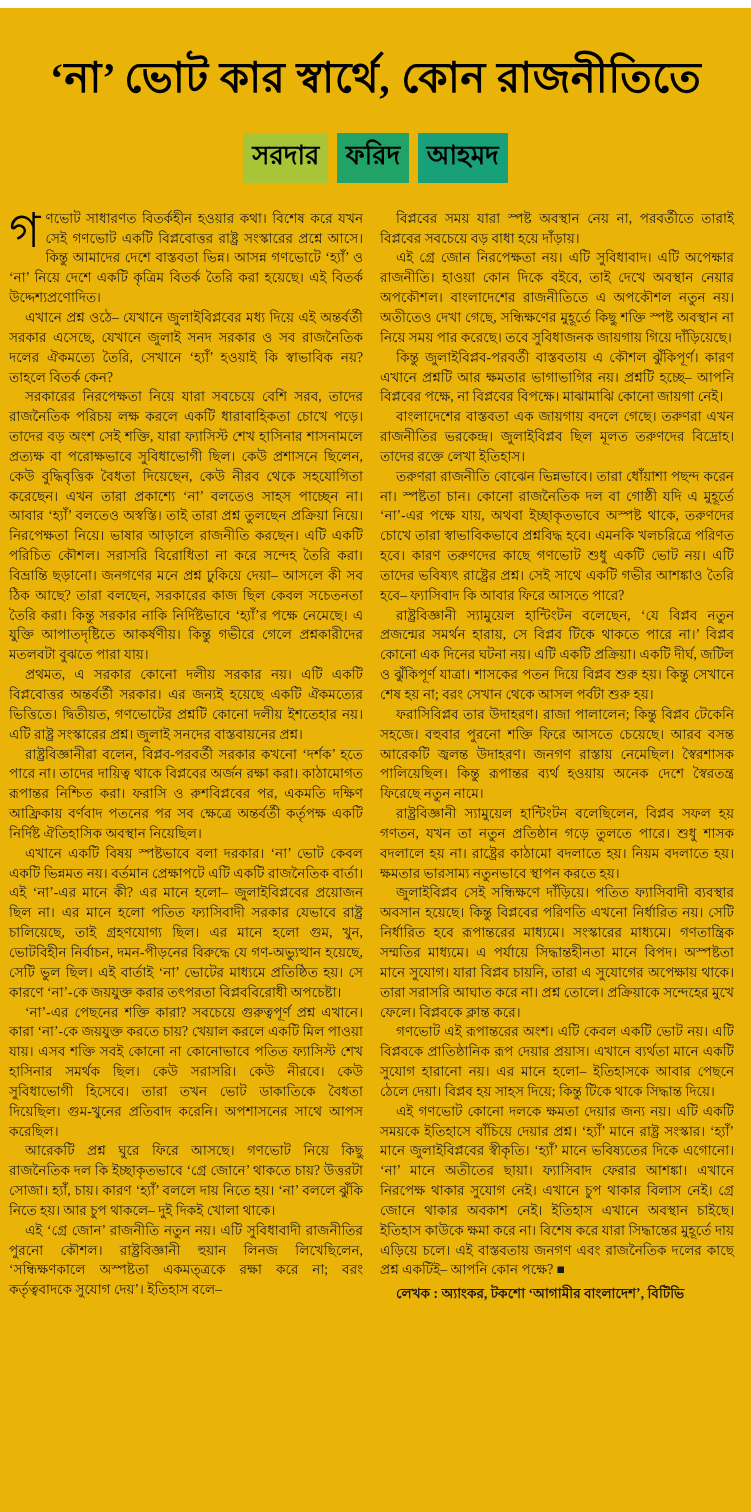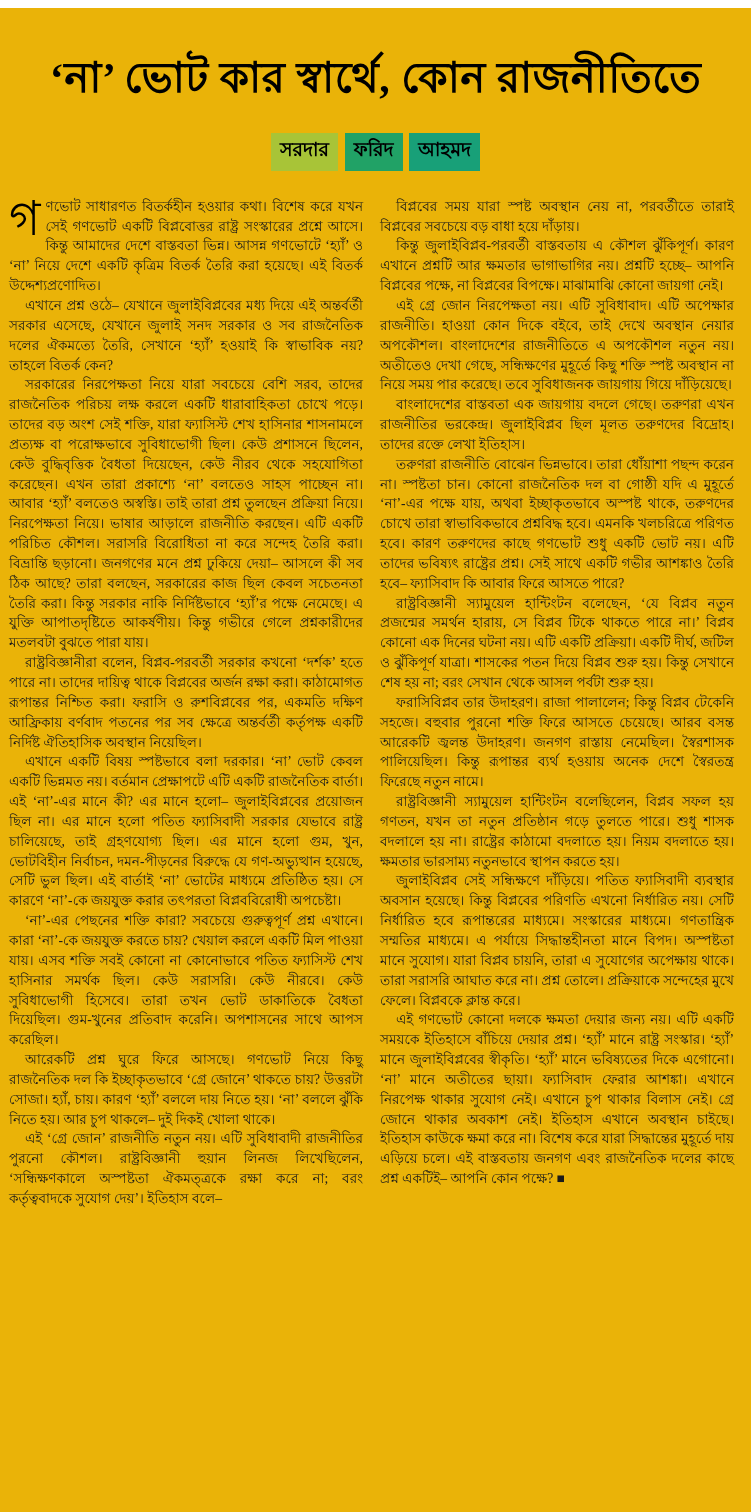--- a/index.html
+++ b/index.html
@@ -18,21 +18,21 @@
     font-size: 42px;
     line-height: 1.25;
     font-weight: 700;
     color: #000000;
     padding: 16px 10px 0 10px;
     letter-spacing: 0.5px;
   }
   .byline {
     text-align: center;
     margin-top: 16px;
-    font-size: 19px;
+    font-size: 26px;
     font-weight: 700;
     color: #000000;
   }
   .byline .hl {
     display: inline-block;
     padding: 2px 9px 4px 9px;
     margin: 0 1px;
   }
   .hl-1 { background: #a8c437; }
   .hl-2 { background: #21a266; }
@@ -89,56 +89,62 @@
     <div class="col">
       <p class="lead">
         <span class="dropcap">গ</span><span>ণভোট সাধারণত বিতর্কহীন হওয়ার কথা। বিশেষ করে যখন সেই গণভোট একটি বিপ্লবোত্তর রাষ্ট্র সংস্কারের প্রশ্নে আসে। কিন্তু আমাদের দেশে বাস্তবতা ভিন্ন। আসন্ন গণভোটে ‘হ্যাঁ’ ও ‘না’ নিয়ে দেশে একটি কৃত্রিম বিতর্ক তৈরি করা হয়েছে। এই বিতর্ক উদ্দেশ্যপ্রণোদিত।</span>
       </p>
       <div>
 
           <p>এখানে প্রশ্ন ওঠে– যেখানে জুলাইবিপ্লবের মধ্য দিয়ে এই অন্তর্বর্তী সরকার এসেছে, যেখানে জুলাই সনদ সরকার ও সব রাজনৈতিক দলের ঐকমত্যে তৈরি, সেখানে ‘হ্যাঁ’ হওয়াই কি স্বাভাবিক নয়? তাহলে বিতর্ক কেন?</p>
 
           <p>সরকারের নিরপেক্ষতা নিয়ে যারা সবচেয়ে বেশি সরব, তাদের রাজনৈতিক পরিচয় লক্ষ করলে একটি ধারাবাহিকতা চোখে পড়ে। তাদের বড় অংশ সেই শক্তি, যারা ফ্যাসিস্ট শেখ হাসিনার শাসনামলে প্রত্যক্ষ বা পরোক্ষভাবে সুবিধাভোগী ছিল। কেউ প্রশাসনে ছিলেন, কেউ বুদ্ধিবৃত্তিক বৈধতা দিয়েছেন, কেউ নীরব থেকে সহযোগিতা করেছেন। এখন তারা প্রকাশ্যে ‘না’ বলতেও সাহস পাচ্ছেন না। আবার ‘হ্যাঁ’ বলতেও অস্বস্তি। তাই তারা প্রশ্ন তুলছেন প্রক্রিয়া নিয়ে। নিরপেক্ষতা নিয়ে। ভাষার আড়ালে রাজনীতি করছেন। এটি একটি পরিচিত কৌশল। সরাসরি বিরোধিতা না করে সন্দেহ তৈরি করা। বিভ্রান্তি ছড়ানো। জনগণের মনে প্রশ্ন ঢুকিয়ে দেয়া– আসলে কী সব ঠিক আছে? তারা বলছেন, সরকারের কাজ ছিল কেবল সচেতনতা তৈরি করা। কিন্তু সরকার নাকি নির্দিষ্টভাবে ‘হ্যাঁ’র পক্ষে নেমেছে। এ যুক্তি আপাতদৃষ্টিতে আকর্ষণীয়। কিন্তু গভীরে গেলে প্রশ্নকারীদের মতলবটা বুঝতে পারা যায়।</p>
 
+          <p>প্রথমত, এ সরকার কোনো দলীয় সরকার নয়। এটি একটি বিপ্লবোত্তর অন্তর্বর্তী সরকার। এর জন্যই হয়েছে একটি ঐকমত্যের ভিত্তিতে। দ্বিতীয়ত, গণভোটের প্রশ্নটি কোনো দলীয় ইশতেহার নয়। এটি রাষ্ট্র সংস্কারের প্রশ্ন। জুলাই সনদের বাস্তবায়নের প্রশ্ন।</p>
 
           <p>রাষ্ট্রবিজ্ঞানীরা বলেন, বিপ্লব-পরবর্তী সরকার কখনো ‘দর্শক’ হতে পারে না। তাদের দায়িত্ব থাকে বিপ্লবের অর্জন রক্ষা করা। কাঠামোগত রূপান্তর নিশ্চিত করা। ফরাসি ও রুশবিপ্লবের পর, একমতি দক্ষিণ আফ্রিকায় বর্ণবাদ পতনের পর সব ক্ষেত্রে অন্তর্বর্তী কর্তৃপক্ষ একটি নির্দিষ্ট ঐতিহাসিক অবস্থান নিয়েছিল।</p>
 
           <p>এখানে একটি বিষয় স্পষ্টভাবে বলা দরকার। ‘না’ ভোট কেবল একটি ভিন্নমত নয়। বর্তমান প্রেক্ষাপটে এটি একটি রাজনৈতিক বার্তা। এই ‘না’-এর মানে কী? এর মানে হলো– জুলাইবিপ্লবের প্রয়োজন ছিল না। এর মানে হলো পতিত ফ্যাসিবাদী সরকার যেভাবে রাষ্ট্র চালিয়েছে, তাই গ্রহণযোগ্য ছিল। এর মানে হলো গুম, খুন, ভোটবিহীন নির্বাচন, দমন-পীড়নের বিরুদ্ধে যে গণ-অভ্যুত্থান হয়েছে, সেটি ভুল ছিল। এই বার্তাই ‘না’ ভোটের মাধ্যমে প্রতিষ্ঠিত হয়। সে কারণে ‘না’-কে জয়যুক্ত করার তৎপরতা বিপ্লববিরোধী অপচেষ্টা।</p>
 
           <p>‘না’-এর পেছনের শক্তি কারা? সবচেয়ে গুরুত্বপূর্ণ প্রশ্ন এখানে। কারা ‘না’-কে জয়যুক্ত করতে চায়? খেয়াল করলে একটি মিল পাওয়া যায়। এসব শক্তি সবই কোনো না কোনোভাবে পতিত ফ্যাসিস্ট শেখ হাসিনার সমর্থক ছিল। কেউ সরাসরি। কেউ নীরবে। কেউ সুবিধাভোগী হিসেবে। তারা তখন ভোট ডাকাতিকে বৈধতা দিয়েছিল। গুম-খুনের প্রতিবাদ করেনি। অপশাসনের সাথে আপস করেছিল।</p>
 
 
           <p>আরেকটি প্রশ্ন ঘুরে ফিরে আসছে। গণভোট নিয়ে কিছু রাজনৈতিক দল কি ইচ্ছাকৃতভাবে ‘গ্রে জোনে’ থাকতে চায়? উত্তরটা সোজা। হ্যাঁ, চায়। কারণ ‘হ্যাঁ’ বললে দায় নিতে হয়। ‘না’ বললে ঝুঁকি নিতে হয়। আর চুপ থাকলে– দুই দিকই খোলা থাকে।</p>
 
-          <p>এই ‘গ্রে জোন’ রাজনীতি নতুন নয়। এটি সুবিধাবাদী রাজনীতির পুরনো কৌশল। রাষ্ট্রবিজ্ঞানী হুয়ান লিনজ লিখেছিলেন, ‘সন্ধিক্ষণকালে অস্পষ্টতা ঐকমত্ত্রকে রক্ষা করে না; বরং কর্তৃত্ববাদকে সুযোগ দেয়’। ইতিহাস বলে–</p>
+          <p>এই ‘গ্রে জোন’ রাজনীতি নতুন নয়। এটি সুবিধাবাদী রাজনীতির পুরনো কৌশল। রাষ্ট্রবিজ্ঞানী হুয়ান লিনজ লিখেছিলেন, ‘সন্ধিক্ষণকালে অস্পষ্টতা একমত্ত্রকে রক্ষা করে না; বরং কর্তৃত্ববাদকে সুযোগ দেয়’। ইতিহাস বলে–</p>
         </div>
     </div>
 
     <div class="col">
       <div>
 
           <p>বিপ্লবের সময় যারা স্পষ্ট অবস্থান নেয় না, পরবর্তীতে তারাই বিপ্লবের সবচেয়ে বড় বাধা হয়ে দাঁড়ায়।</p>
 
+          <p>এই গ্রে জোন নিরপেক্ষতা নয়। এটি সুবিধাবাদ। এটি অপেক্ষার রাজনীতি। হাওয়া কোন দিকে বইবে, তাই দেখে অবস্থান নেয়ার অপকৌশল। বাংলাদেশের রাজনীতিতে এ অপকৌশল নতুন নয়। অতীতেও দেখা গেছে, সন্ধিক্ষণের মুহূর্তে কিছু শক্তি স্পষ্ট অবস্থান না নিয়ে সময় পার করেছে। তবে সুবিধাজনক জায়গায় গিয়ে দাঁড়িয়েছে।</p>
+
           <p>কিন্তু জুলাইবিপ্লব-পরবর্তী বাস্তবতায় এ কৌশল ঝুঁকিপূর্ণ। কারণ এখানে প্রশ্নটি আর ক্ষমতার ভাগাভাগির নয়। প্রশ্নটি হচ্ছে– আপনি বিপ্লবের পক্ষে, না বিপ্লবের বিপক্ষে। মাঝামাঝি কোনো জায়গা নেই।</p>
-
-          <p>এই গ্রে জোন নিরপেক্ষতা নয়। এটি সুবিধাবাদ। এটি অপেক্ষার রাজনীতি। হাওয়া কোন দিকে বইবে, তাই দেখে অবস্থান নেয়ার অপকৌশল। বাংলাদেশের রাজনীতিতে এ অপকৌশল নতুন নয়। অতীতেও দেখা গেছে, সন্ধিক্ষণের মুহূর্তে কিছু শক্তি স্পষ্ট অবস্থান না নিয়ে সময় পার করেছে। তবে সুবিধাজনক জায়গায় গিয়ে দাঁড়িয়েছে।</p>
 
           <p>বাংলাদেশের বাস্তবতা এক জায়গায় বদলে গেছে। তরুণরা এখন রাজনীতির ভরকেন্দ্র। জুলাইবিপ্লব ছিল মূলত তরুণদের বিদ্রোহ। তাদের রক্তে লেখা ইতিহাস।</p>
 
           <p>তরুণরা রাজনীতি বোঝেন ভিন্নভাবে। তারা ধোঁয়াশা পছন্দ করেন না। স্পষ্টতা চান। কোনো রাজনৈতিক দল বা গোষ্ঠী যদি এ মুহূর্তে ‘না’-এর পক্ষে যায়, অথবা ইচ্ছাকৃতভাবে অস্পষ্ট থাকে, তরুণদের চোখে তারা স্বাভাবিকভাবে প্রশ্নবিদ্ধ হবে। এমনকি খলচরিত্রে পরিণত হবে। কারণ তরুণদের কাছে গণভোট শুধু একটি ভোট নয়। এটি তাদের ভবিষ্যৎ রাষ্ট্রের প্রশ্ন। সেই সাথে একটি গভীর আশঙ্কাও তৈরি হবে– ফ্যাসিবাদ কি আবার ফিরে আসতে পারে?</p>
 
           <p>রাষ্ট্রবিজ্ঞানী স্যামুয়েল হান্টিংটন বলেছেন, ‘যে বিপ্লব নতুন প্রজন্মের সমর্থন হারায়, সে বিপ্লব টিকে থাকতে পারে না।’ বিপ্লব কোনো এক দিনের ঘটনা নয়। এটি একটি প্রক্রিয়া। একটি দীর্ঘ, জটিল ও ঝুঁকিপূর্ণ যাত্রা। শাসকের পতন দিয়ে বিপ্লব শুরু হয়। কিন্তু সেখানে শেষ হয় না; বরং সেখান থেকে আসল পর্বটা শুরু হয়।</p>
 
 
           <p>ফরাসিবিপ্লব তার উদাহরণ। রাজা পালালেন; কিন্তু বিপ্লব টেকেনি সহজে। বহুবার পুরনো শক্তি ফিরে আসতে চেয়েছে। আরব বসন্ত আরেকটি জ্বলন্ত উদাহরণ। জনগণ রাস্তায় নেমেছিল। স্বৈরশাসক পালিয়েছিল। কিন্তু রূপান্তর ব্যর্থ হওয়ায় অনেক দেশে স্বৈরতন্ত্র ফিরেছে নতুন নামে।</p>
 
           <p>রাষ্ট্রবিজ্ঞানী স্যামুয়েল হান্টিংটন বলেছিলেন, বিপ্লব সফল হয় গণতন, যখন তা নতুন প্রতিষ্ঠান গড়ে তুলতে পারে। শুধু শাসক বদলালে হয় না। রাষ্ট্রের কাঠামো বদলাতে হয়। নিয়ম বদলাতে হয়। ক্ষমতার ভারসাম্য নতুনভাবে স্থাপন করতে হয়।</p>
 
           <p>জুলাইবিপ্লব সেই সন্ধিক্ষণে দাঁড়িয়ে। পতিত ফ্যাসিবাদী ব্যবস্থার অবসান হয়েছে। কিন্তু বিপ্লবের পরিণতি এখনো নির্ধারিত নয়। সেটি নির্ধারিত হবে রূপান্তরের মাধ্যমে। সংস্কারের মাধ্যমে। গণতান্ত্রিক সম্মতির মাধ্যমে। এ পর্যায়ে সিদ্ধান্তহীনতা মানে বিপদ। অস্পষ্টতা মানে সুযোগ। যারা বিপ্লব চায়নি, তারা এ সুযোগের অপেক্ষায় থাকে। তারা সরাসরি আঘাত করে না। প্রশ্ন তোলে। প্রক্রিয়াকে সন্দেহের মুখে ফেলে। বিপ্লবকে ক্লান্ত করে।</p>
 
+          <p>গণভোট এই রূপান্তরের অংশ। এটি কেবল একটি ভোট নয়। এটি বিপ্লবকে প্রাতিষ্ঠানিক রূপ দেয়ার প্রয়াস। এখানে ব্যর্থতা মানে একটি সুযোগ হারানো নয়। এর মানে হলো– ইতিহাসকে আবার পেছনে ঠেলে দেয়া। বিপ্লব হয় সাহস দিয়ে; কিন্তু টিকে থাকে সিদ্ধান্ত দিয়ে।</p>
 
           <p>এই গণভোট কোনো দলকে ক্ষমতা দেয়ার জন্য নয়। এটি একটি সময়কে ইতিহাসে বাঁচিয়ে দেয়ার প্রশ্ন। ‘হ্যাঁ’ মানে রাষ্ট্র সংস্কার। ‘হ্যাঁ’ মানে জুলাইবিপ্লবের স্বীকৃতি। ‘হ্যাঁ’ মানে ভবিষ্যতের দিকে এগোনো। ‘না’ মানে অতীতের ছায়া। ফ্যাসিবাদ ফেরার আশঙ্কা। এখানে নিরপেক্ষ থাকার সুযোগ নেই। এখানে চুপ থাকার বিলাস নেই। গ্রে জোনে থাকার অবকাশ নেই। ইতিহাস এখানে অবস্থান চাইছে। ইতিহাস কাউকে ক্ষমা করে না। বিশেষ করে যারা সিদ্ধান্তের মুহূর্তে দায় এড়িয়ে চলে। এই বাস্তবতায় জনগণ এবং রাজনৈতিক দলের কাছে প্রশ্ন একটিই– আপনি কোন পক্ষে? ■</p>
         </div>
+      <p class="footer-line">
+        <span class="footer-label">লেখক :</span>
+        <span class="footer-text">অ্যাংকর, টকশো ‘আগামীর বাংলাদেশ’, বিটিভি</span>
+      </p>
     </div>
 
   </div>
 
 </div>
 
 </body></html>

